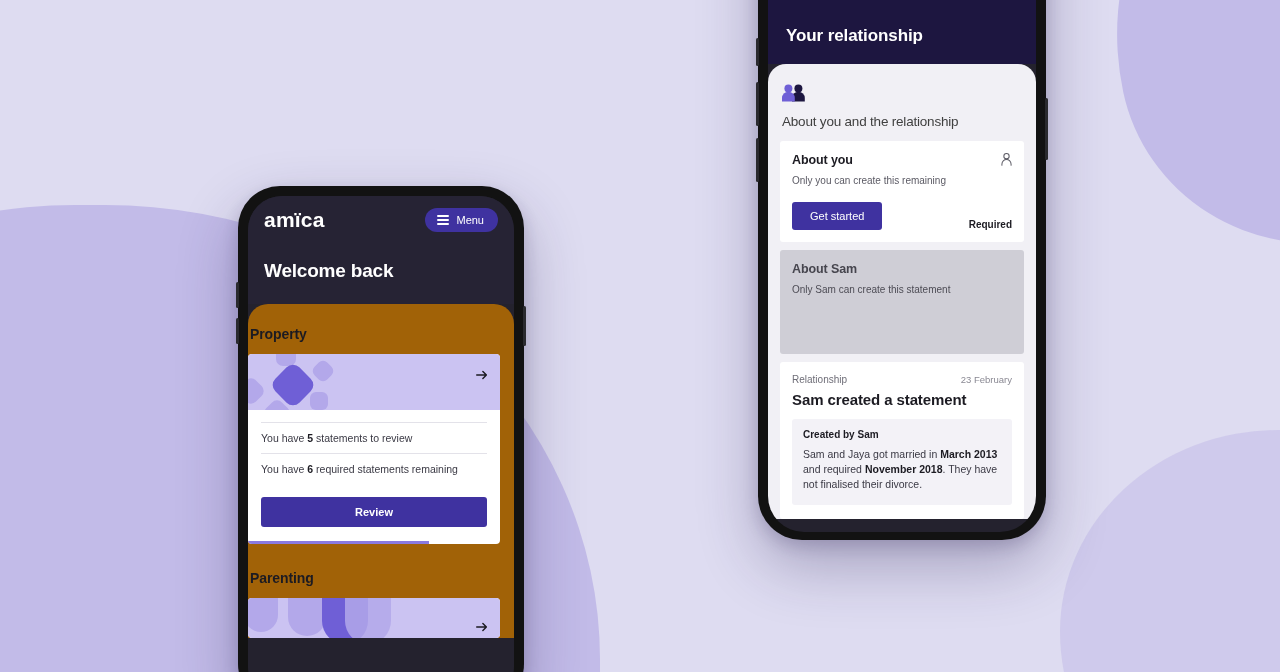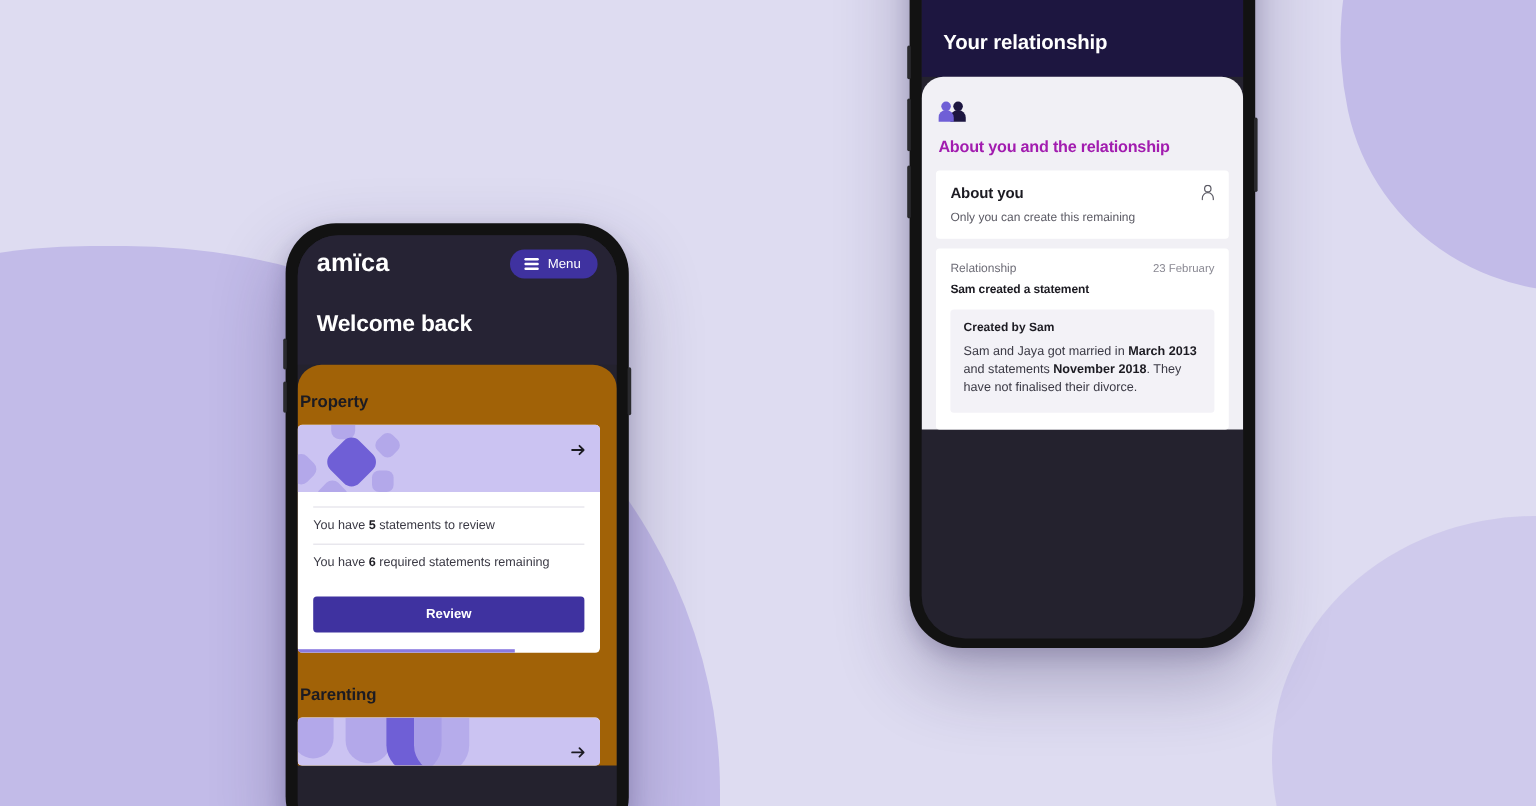--- a/index.html
+++ b/index.html
@@ -80,21 +80,21 @@
     display:block; width:100%; background:#3f32a0; color:#fff;
     border:none; border-radius:3px; padding:9px 0; margin-top:13px;
     font-size:11px; font-weight:700; font-family:"Liberation Sans", sans-serif; cursor:pointer;
   }
   .progress-track { height:3px; background:transparent; }
   .progress-fill { height:3px; background:#8a7ae0; }
 
   
   .r-sheet { background:#f1f0f5; border-radius:18px 18px 0 0; padding:14px 12px 0 12px; }
   .people-ico { width:24px; height:18px; margin:6px 2px 8px 2px; }
-  .r-heading { font-size:13.5px; font-weight:700; color:#a21caf; margin:0 2px 12px 2px; letter-spacing:-.2px; }
+  .r-heading { font-size:13.5px; font-weight:400; color:#404040; margin:0 2px 12px 2px; letter-spacing:-.2px; }
 
   .white-card { background:#fff; border-radius:3px; padding:12px 12px 12px 12px; position:relative; }
   .grey-card { background:#cfced6; border-radius:3px; padding:12px 12px 12px 12px; margin-top:8px; height:104px; }
   .card-head { display:flex; align-items:flex-start; justify-content:space-between; }
   .card-title { font-size:12.5px; font-weight:700; color:#1c1b22; letter-spacing:-.1px; }
   .card-title.muted { color:#46454e; }
   .card-sub { font-size:10px; color:#5b5a64; margin-top:8px; }
   .card-sub.muted { color:#4d4c55; }
   .cta-row { display:flex; align-items:flex-end; justify-content:space-between; margin-top:16px; }
   .btn-getstarted {
@@ -102,21 +102,21 @@
     padding:8px 18px; font-size:11px; font-weight:400;
     font-family:"Liberation Sans", sans-serif; cursor:pointer;
   }
   .required-tag { font-size:10px; font-weight:700; color:#1c1b22; }
   .person-ico { width:11px; height:13px; flex:0 0 auto; }
 
   .timeline-card { background:#fff; border-radius:3px; margin-top:8px; padding:12px 12px 14px 12px; }
   .tl-meta { display:flex; justify-content:space-between; align-items:baseline; }
   .tl-cat { font-size:10px; color:#6e6d77; }
   .tl-date { font-size:9.5px; color:#8a8993; }
-  .tl-title { font-size:10px; font-weight:700; color:#1c1b22; margin-top:6px; letter-spacing:-.1px; }
+  .tl-title { font-size:15px; font-weight:700; color:#1c1b22; margin-top:6px; letter-spacing:-.1px; }
   .quote-box { background:#f3f2f7; border-radius:3px; padding:10px 11px 12px 11px; margin-top:11px; }
   .quote-author { font-size:10px; font-weight:700; color:#1c1b22; }
   .quote-text { font-size:10.5px; color:#3a3944; line-height:1.45; margin-top:7px; }
   .quote-text b { color:#1c1b22; font-weight:700; }
 </style>
 </head>
 <body>
 
 <div id="stage">
 
@@ -222,34 +222,42 @@
         
         <div class="white-card">
           <div class="card-head">
             <div class="card-title">About you</div>
             <svg class="person-ico" viewBox="0 0 12 14">
               <circle cx="6" cy="3.4" r="2.9" fill="none" stroke="#5b5a64" stroke-width="1.1"></circle>
               <path d="M1 13.4 v-1.3 a5 5 0 0 1 10 0 v1.3" fill="none" stroke="#5b5a64" stroke-width="1.1" stroke-linecap="round"></path>
             </svg>
           </div>
           <div class="card-sub">Only you can create this remaining</div>
+          <div class="cta-row">
+            <button class="btn-getstarted">Get started</button>
+            <span class="required-tag">Required</span>
+          </div>
         </div>
 
         
+        <div class="grey-card">
+          <div class="card-title muted">About Sam</div>
+          <div class="card-sub muted">Only Sam can create this statement</div>
+        </div>
 
         
         <div class="timeline-card">
           <div class="tl-meta">
             <span class="tl-cat">Relationship</span>
             <span class="tl-date">23 February</span>
           </div>
           <div class="tl-title">Sam created a statement</div>
           <div class="quote-box">
             <div class="quote-author">Created by Sam</div>
-            <div class="quote-text" id="quote-text"><span>Sam and Jaya got married in </span><b>March 2013</b><span> and statements </span><b>November 2018</b><span>. They have not finalised their divorce.</span></div>
+            <div class="quote-text" id="quote-text"><span>Sam and Jaya got married in </span><b>March 2013</b><span> and required </span><b>November 2018</b><span>. They have not finalised their divorce.</span></div>
           </div>
         </div>
 
       </div>
     </div>
   </div>
 
 </div>
 
 </body></html>

